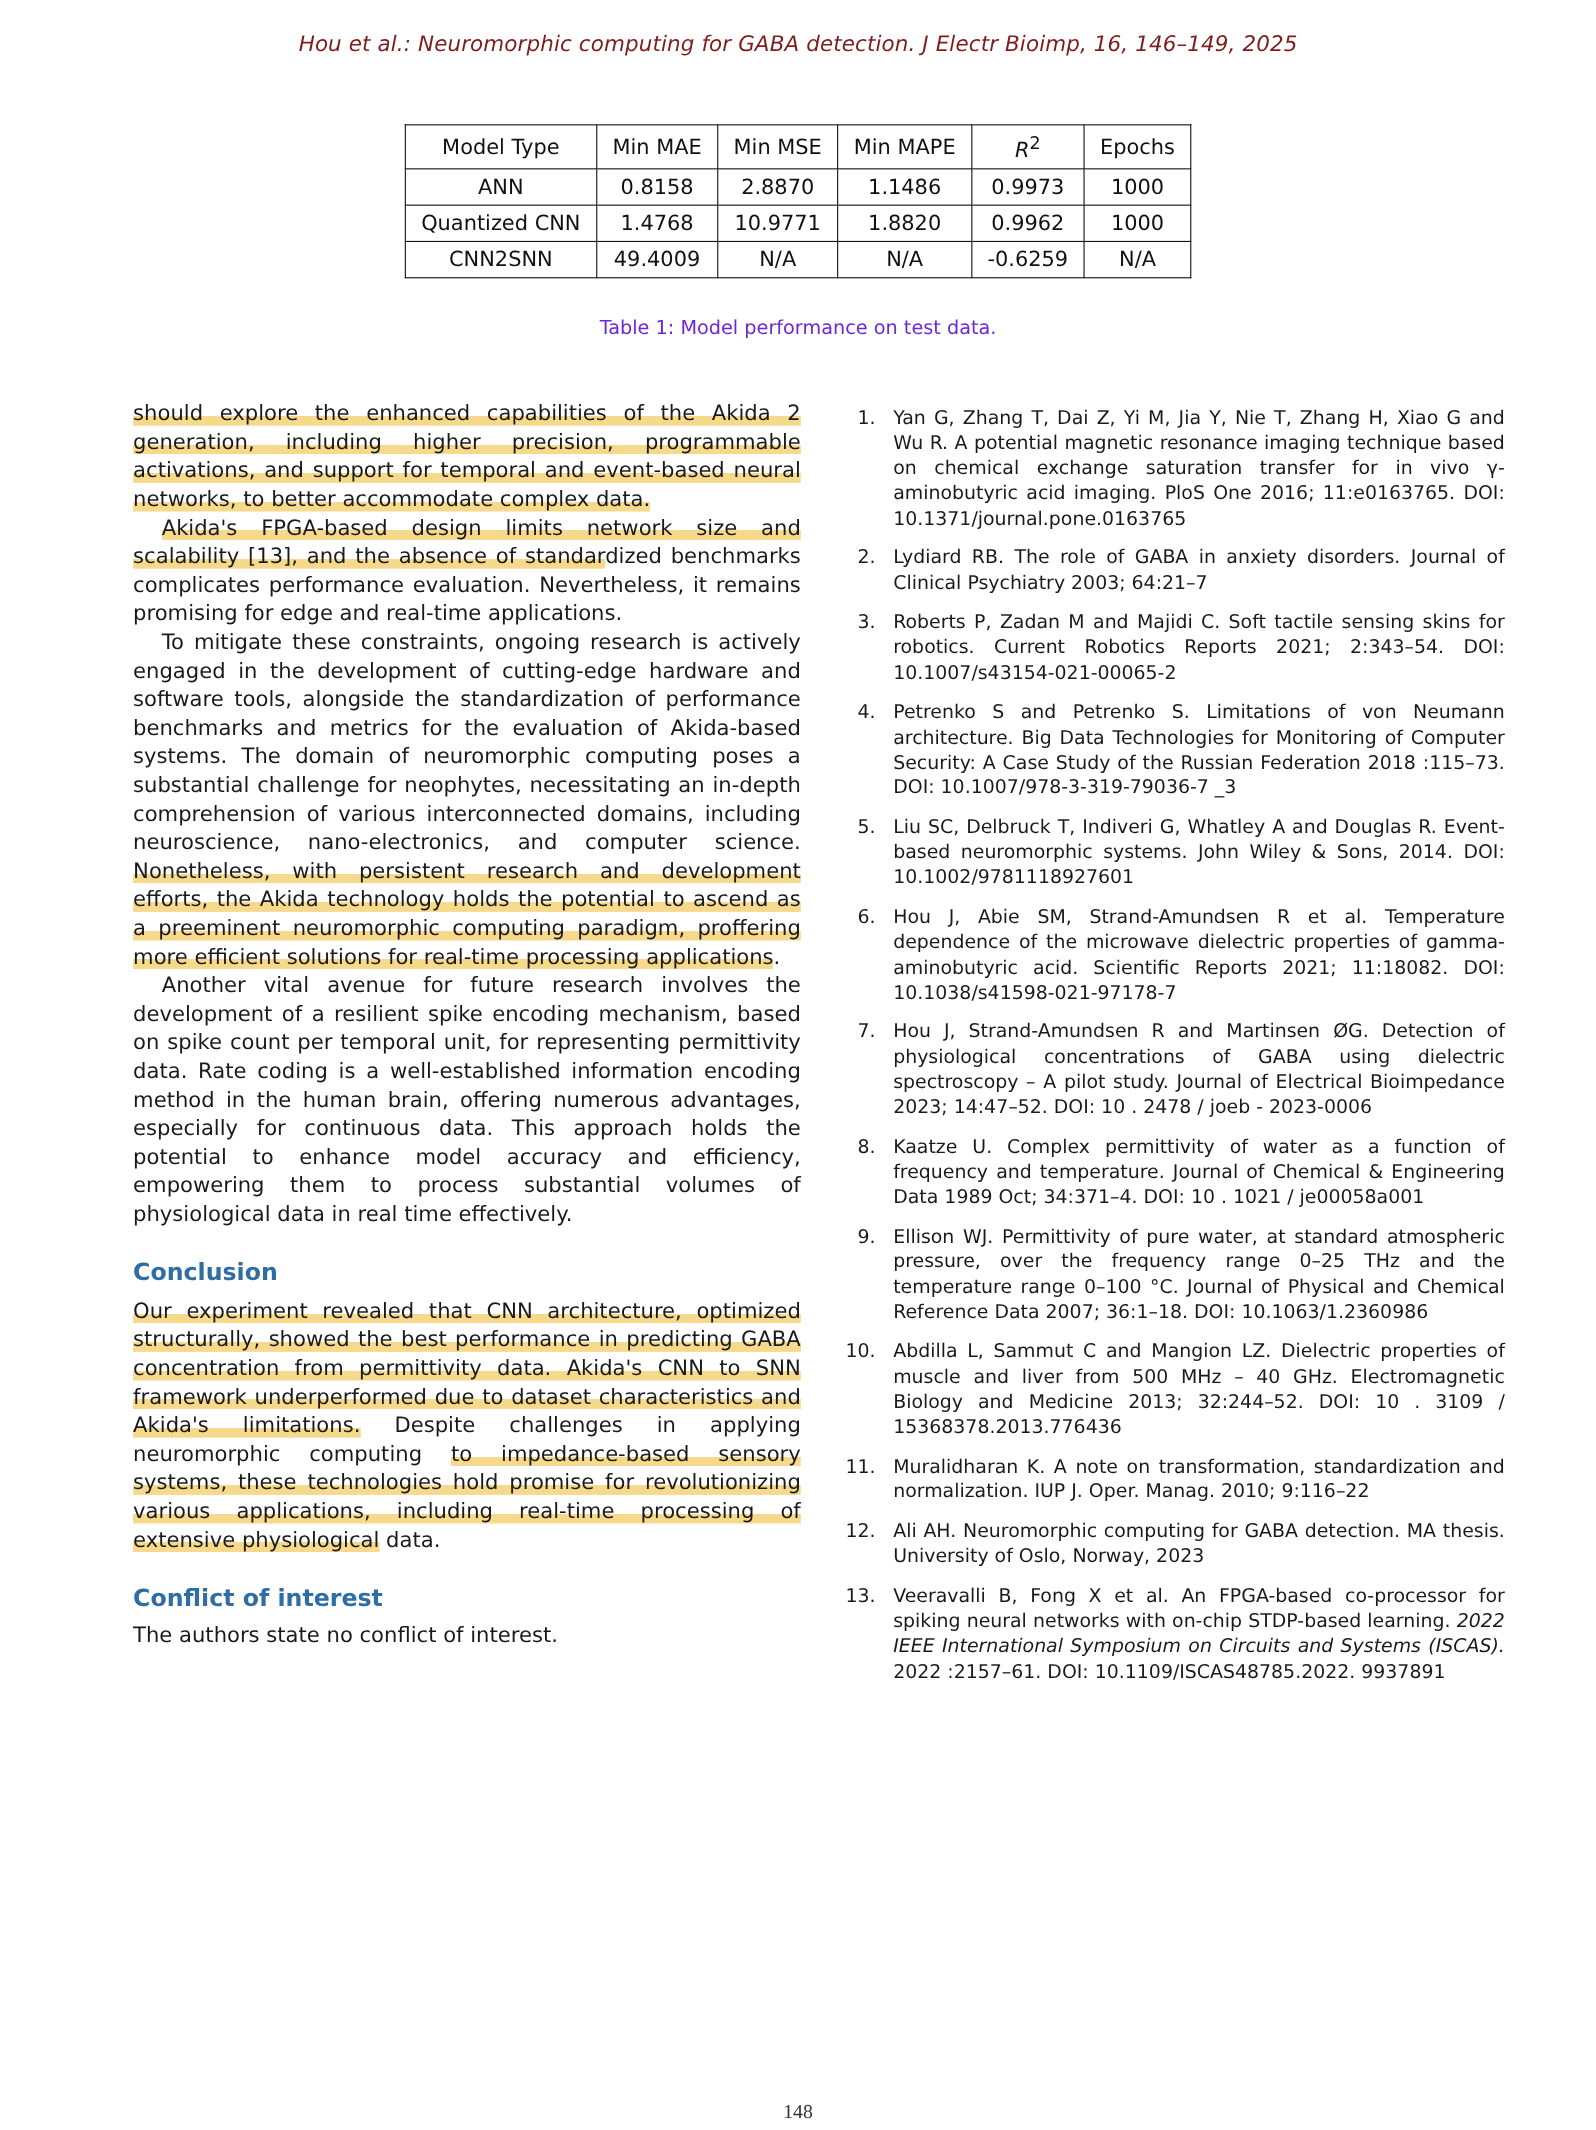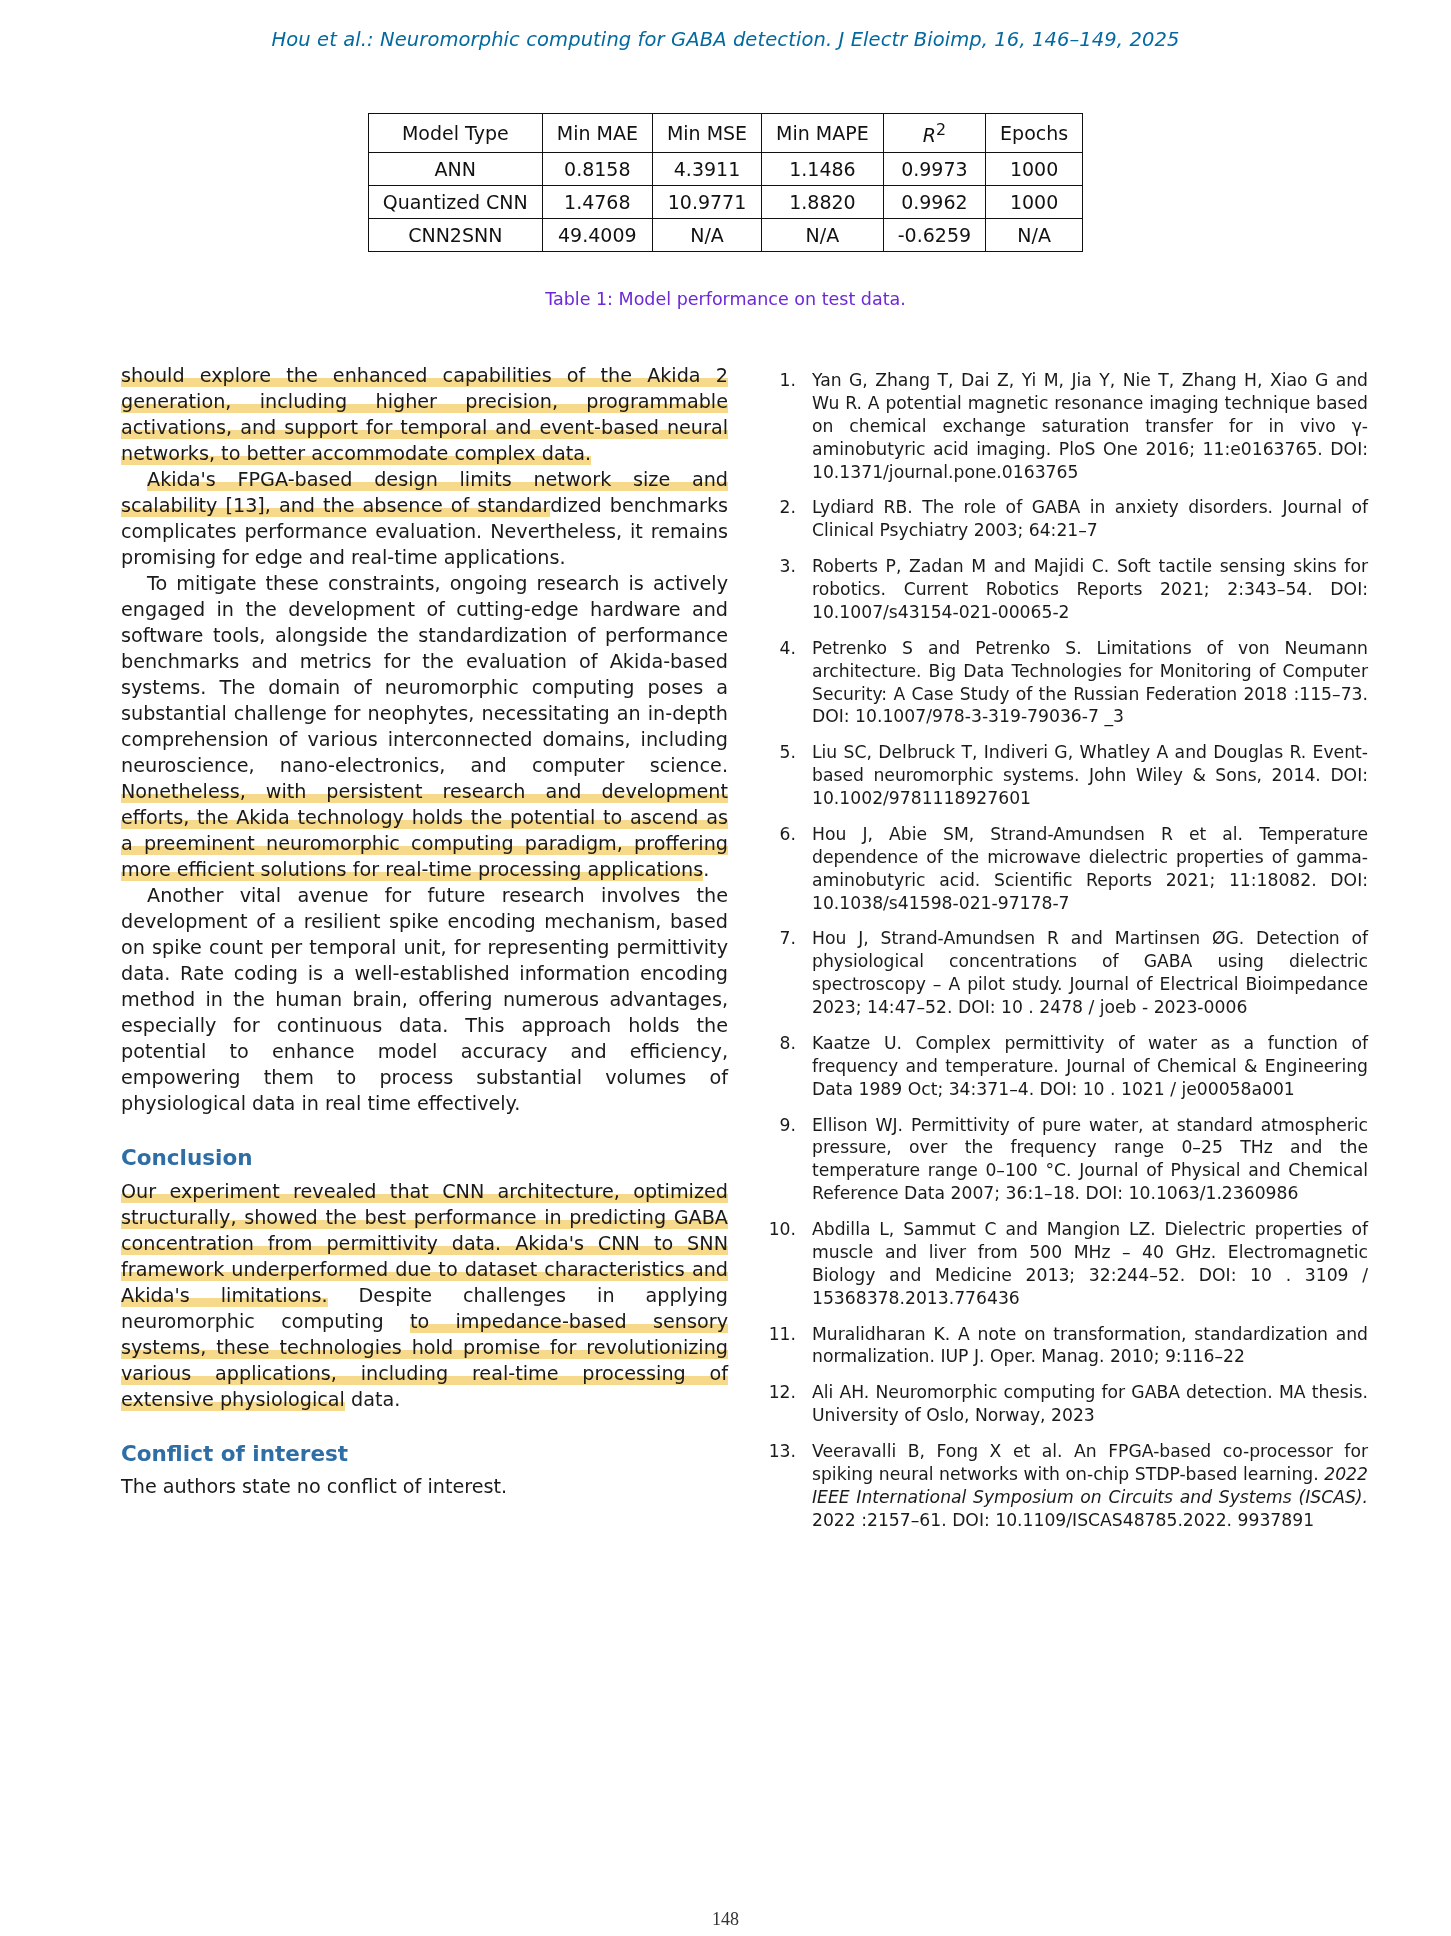--- a/index.html
+++ b/index.html
@@ -22,21 +22,21 @@
     padding: 0;
   }
   .running-head {
     position: absolute;
     top: 28px;
     left: 0;
     width: 1451px;
     text-align: center;
     font-style: italic;
     font-size: 19.5px;
-    color: #0369a1;
+    color: #7f1d1d;
     letter-spacing: 0.1px;
   }
 
   
   .table-wrap {
     position: absolute;
     top: 113px;
     left: 0;
     width: 1451px;
     display: flex;
@@ -160,21 +160,21 @@
           <th>Min MSE</th>
           <th>Min MAPE</th>
           <th><i>R</i><sup>2</sup></th>
           <th>Epochs</th>
         </tr>
       </thead>
       <tbody>
         <tr>
           <td>ANN</td>
           <td>0.8158</td>
-          <td>4.3911</td>
+          <td>2.8870</td>
           <td>1.1486</td>
           <td>0.9973</td>
           <td>1000</td>
         </tr>
         <tr>
           <td>Quantized CNN</td>
           <td>1.4768</td>
           <td>10.9771</td>
           <td>1.8820</td>
           <td>0.9962</td>

